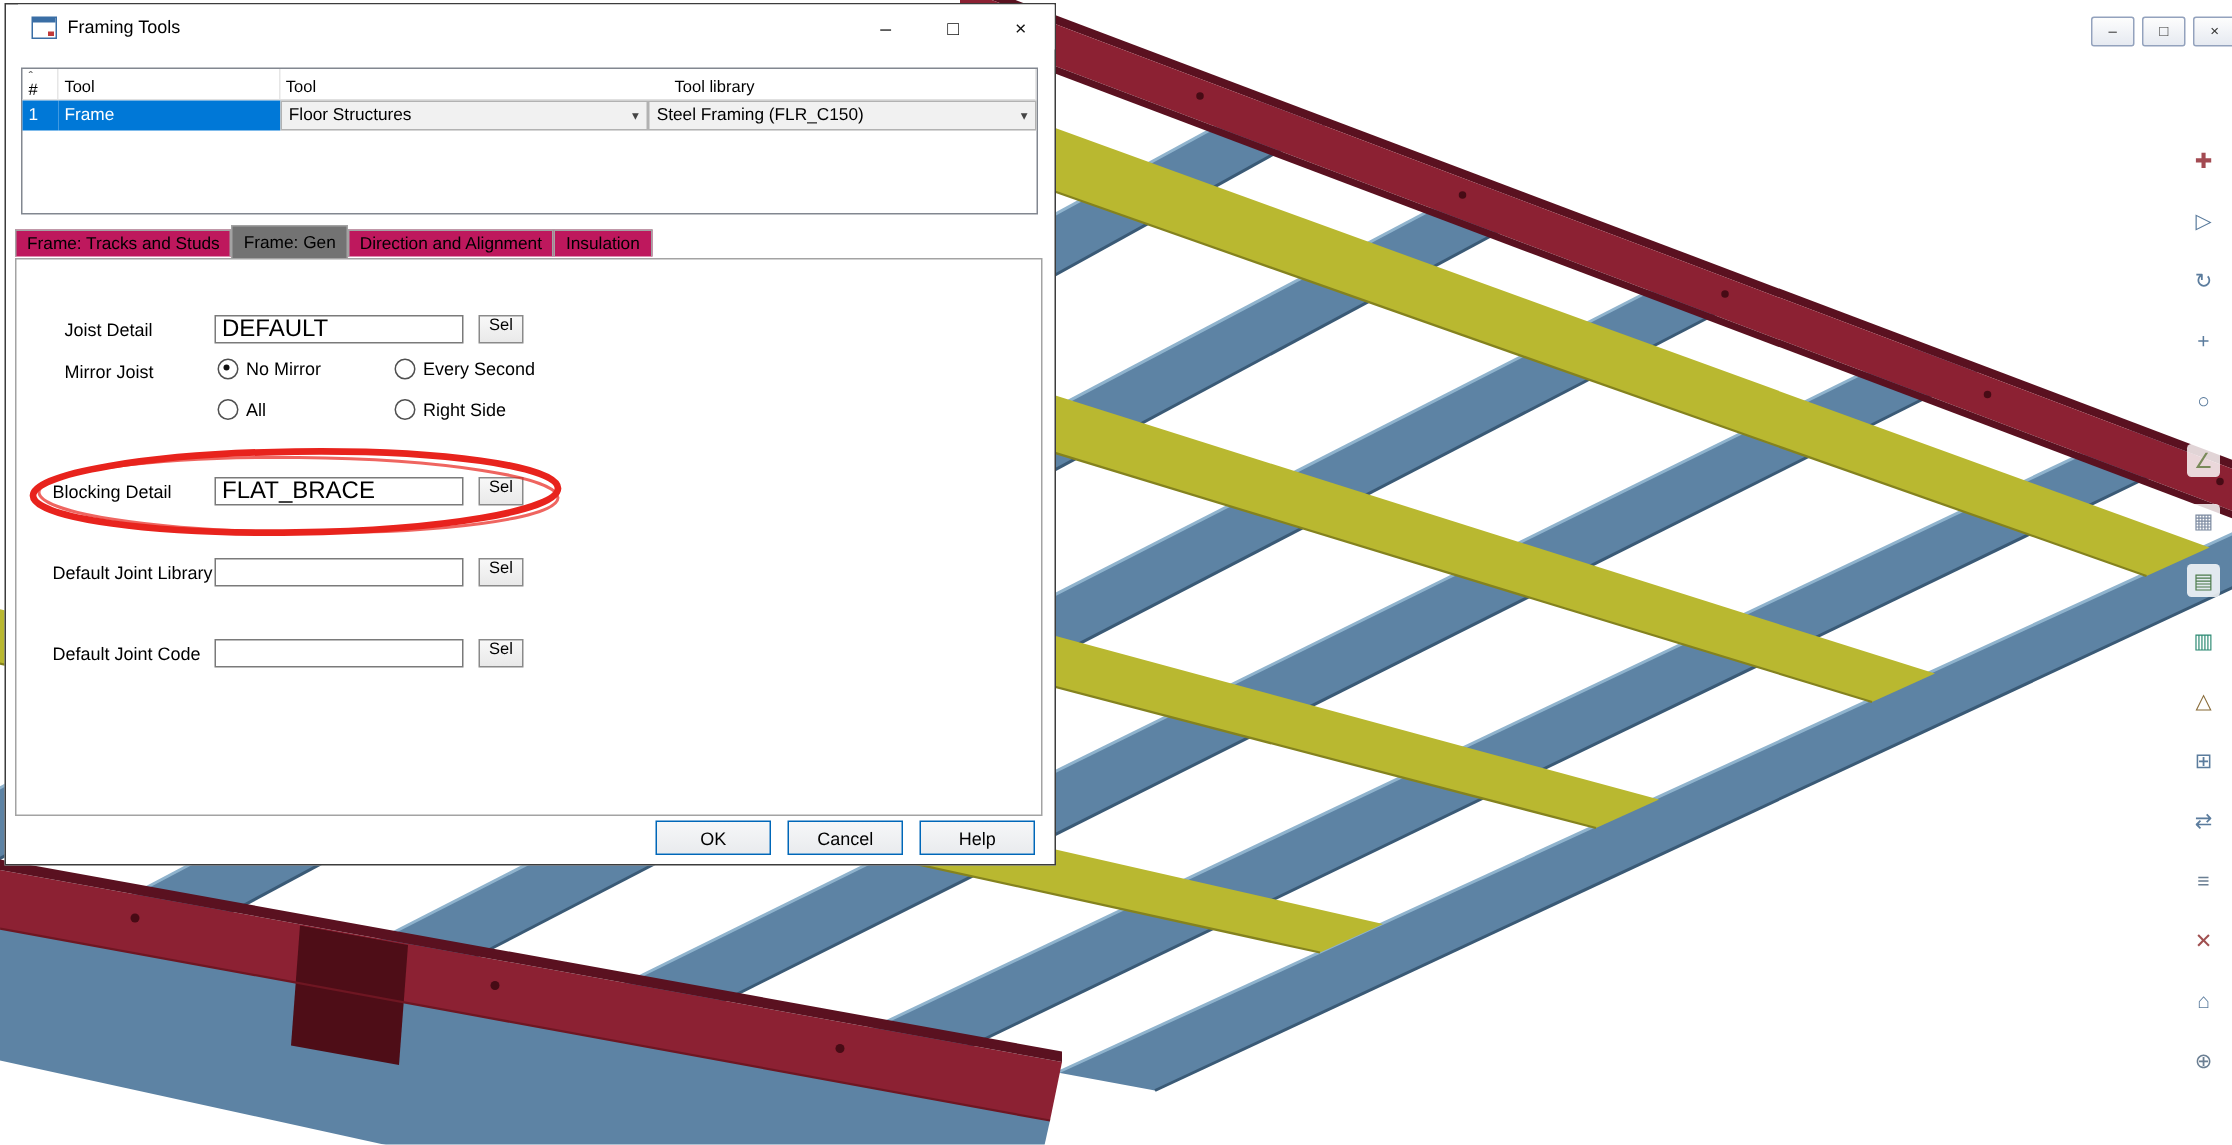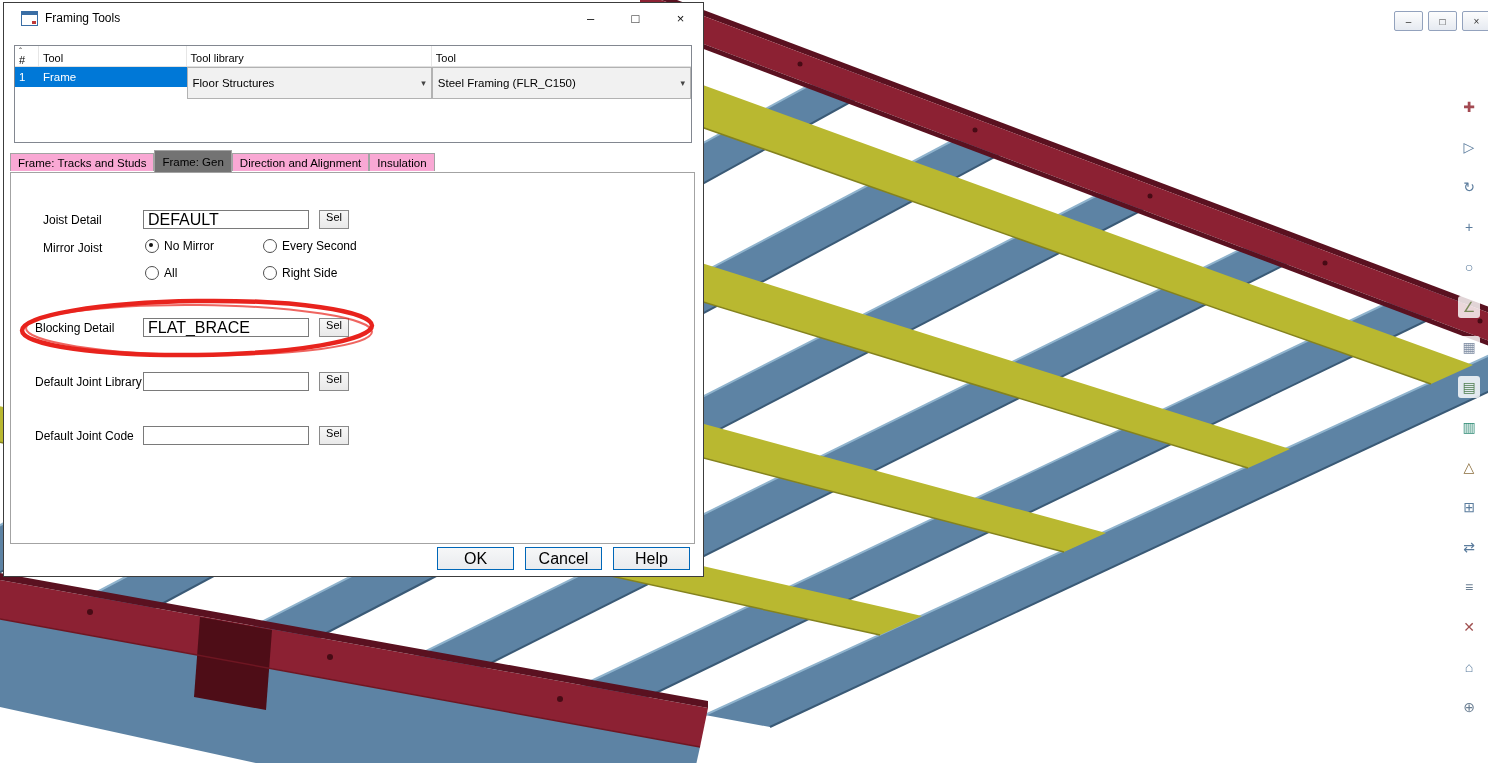--- a/index.html
+++ b/index.html
@@ -53,29 +53,29 @@
   .thead{display:flex;height:20px;border-bottom:1px solid #e0e0e0;}
   .th{font-size:11px;color:#000;display:flex;align-items:flex-end;padding:0 4px 2px 4px;border-right:1px solid #e6e6e6;box-sizing:border-box;}
   .th-num{flex-direction:column;align-items:flex-start;justify-content:flex-end;padding-bottom:0;}
   .sortmark{font-size:9px;line-height:6px;height:6px;color:#444;}
   .trow{display:flex;height:20px;}
   .cell{display:flex;align-items:center;padding:0 4px;font-size:11.5px;box-sizing:border-box;}
   .sel-bg{background:var(--selection);color:#fff;}
   .combo{
     background:#f1f1f1;border:1px solid #b2b2b2;box-sizing:border-box;
     display:flex;align-items:center;justify-content:space-between;
-    padding:0 5px;font-size:11.5px;height:32px;
+    padding:0 5px;font-size:11.5px;height:20px;
   }
   .combo .chev{font-size:9px;color:#444;margin-left:4px;}
 
   
   .tabs{position:absolute;left:6px;top:147px;width:686px;display:flex;align-items:flex-end;}
   .tab{
     height:18px;padding:0 7px;font-size:11.5px;display:flex;align-items:center;
-    border:1px solid #a3a3a3;border-bottom:none;background:#f9a8d4;box-sizing:border-box;
+    border:1px solid #a3a3a3;border-bottom:none;background:#be185d;box-sizing:border-box;
   }
   .tab.active{height:22px;background:#737373;position:relative;z-index:3;margin-bottom:-1px;}
   .panel{position:absolute;left:6px;top:169px;width:685px;height:372px;border:1px solid #a3a3a3;background:#fff;box-sizing:border-box;}
 
   .lbl{position:absolute;font-size:12px;color:#000;white-space:nowrap;}
   .txt{
     position:absolute;width:166px;height:19px;border:1px solid #7a7a7a;background:#fff;
     font-family:"Liberation Sans",sans-serif;font-size:16px;padding:0 0 0 4px;box-sizing:border-box;
   }
   .selbtn{
@@ -84,21 +84,21 @@
     display:flex;justify-content:center;box-sizing:border-box;
   }
   .radio-opt{position:absolute;display:flex;align-items:center;gap:5px;font-size:12px;}
   .rb{width:12px;height:12px;border:1px solid #4f4f4f;border-radius:50%;background:#fff;position:relative;flex:0 0 auto;}
   .rb.checked::after{content:"";position:absolute;left:3px;top:3px;width:4px;height:4px;border-radius:50%;background:#111;}
 
   .annotation-svg{position:absolute;left:0;top:0;width:685px;height:372px;pointer-events:none;z-index:4;}
 
   .actbtn{
     position:absolute;width:77px;height:23px;border:1px solid #0067b8;
-    background:linear-gradient(#f6f7f8,#e9ebee);font-size:16px;
+    background:linear-gradient(#f6f7f8,#e9ebee);font-size:12px;
     display:flex;align-items:center;justify-content:center;box-sizing:border-box;
   }
 </style>
 </head>
 <body>
 
 <div class="scene">
   <svg width="1488" height="763" viewBox="0 0 1488 763" xmlns="http://www.w3.org/2000/svg">
 
     <g>
@@ -213,25 +213,25 @@
 
   <div class="tool-table">
     <div class="thead">
       <div class="th th-num" style="width:24px">
         <span class="sortmark">ˆ</span>
         <span>#</span>
       </div>
       <div class="th" style="width:148px">
           <span>Tool</span>
         </div>
+      <div class="th" style="width:260px;border-right:none">
+          <span>Tool</span>
+        </div>
       <div class="th" style="width:246px">
           <span>Tool library</span>
-        </div>
-      <div class="th" style="width:260px;border-right:none">
-          <span>Tool</span>
         </div>
     </div>
     <div class="trow">
       <div class="cell sel-bg" style="width:24px">
           <span>1</span>
         </div>
       <div class="cell sel-bg" style="width:148px">
           <span>Frame</span>
         </div>
       <div class="combo" style="width:246px">

